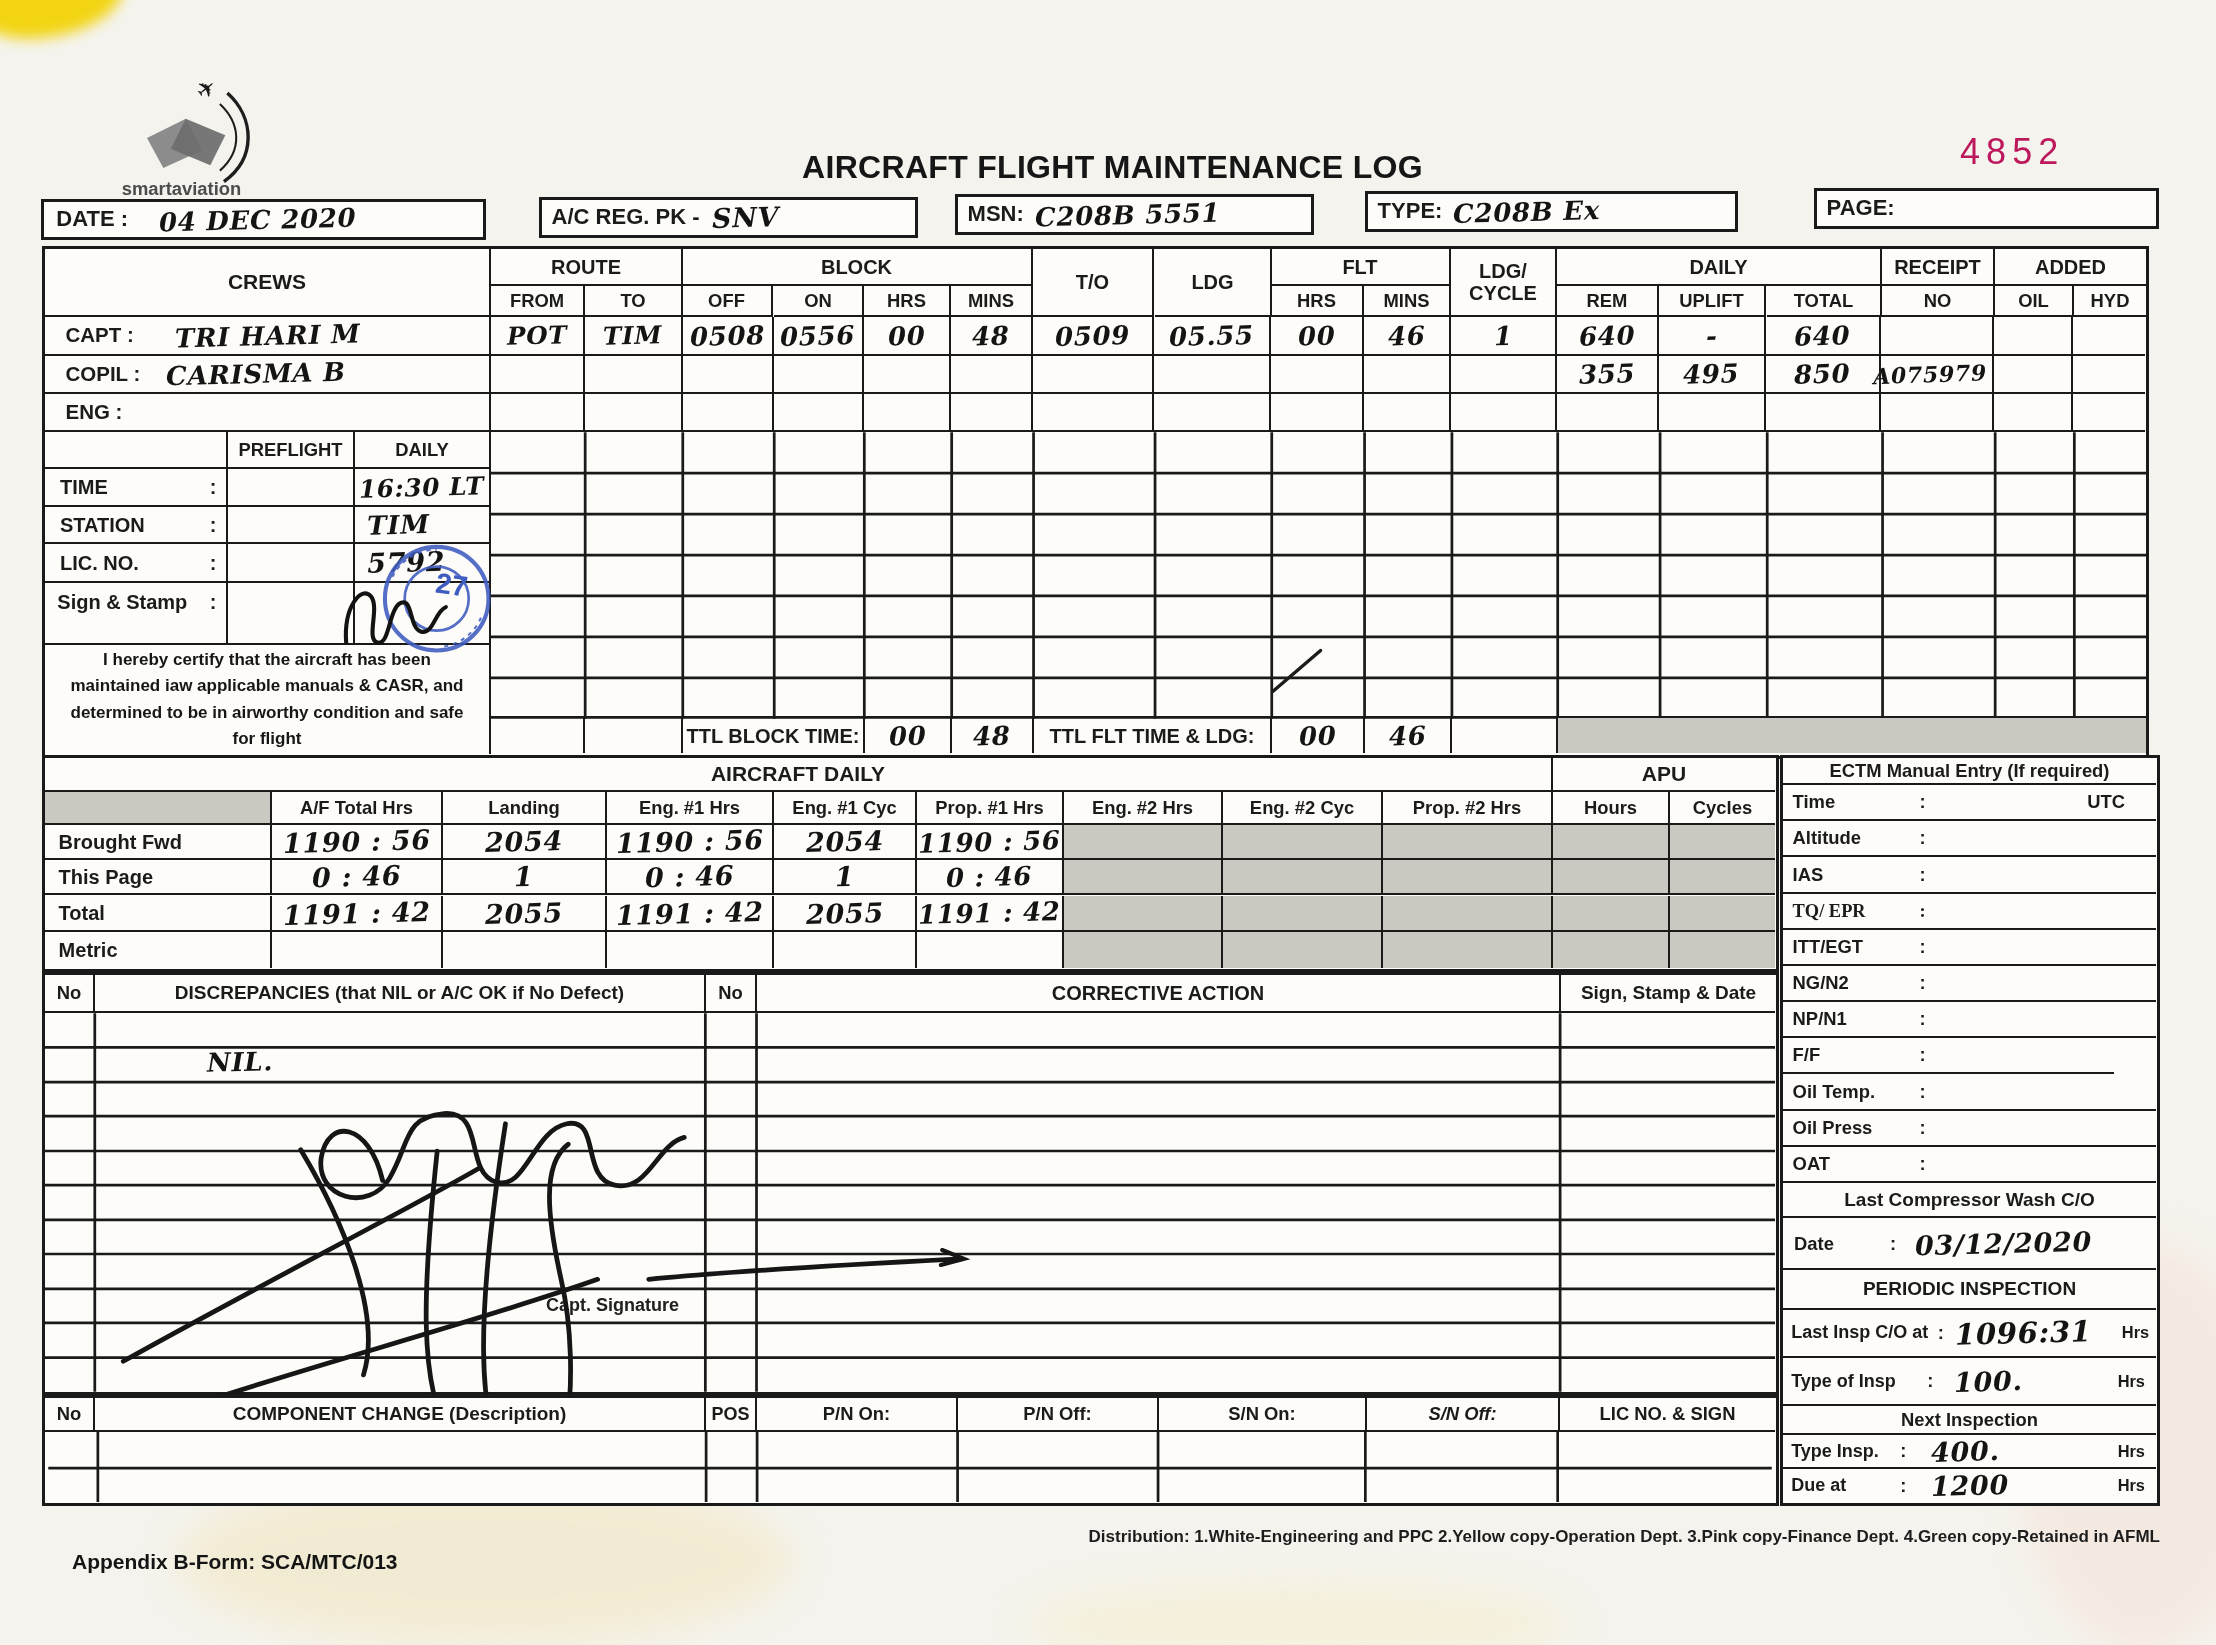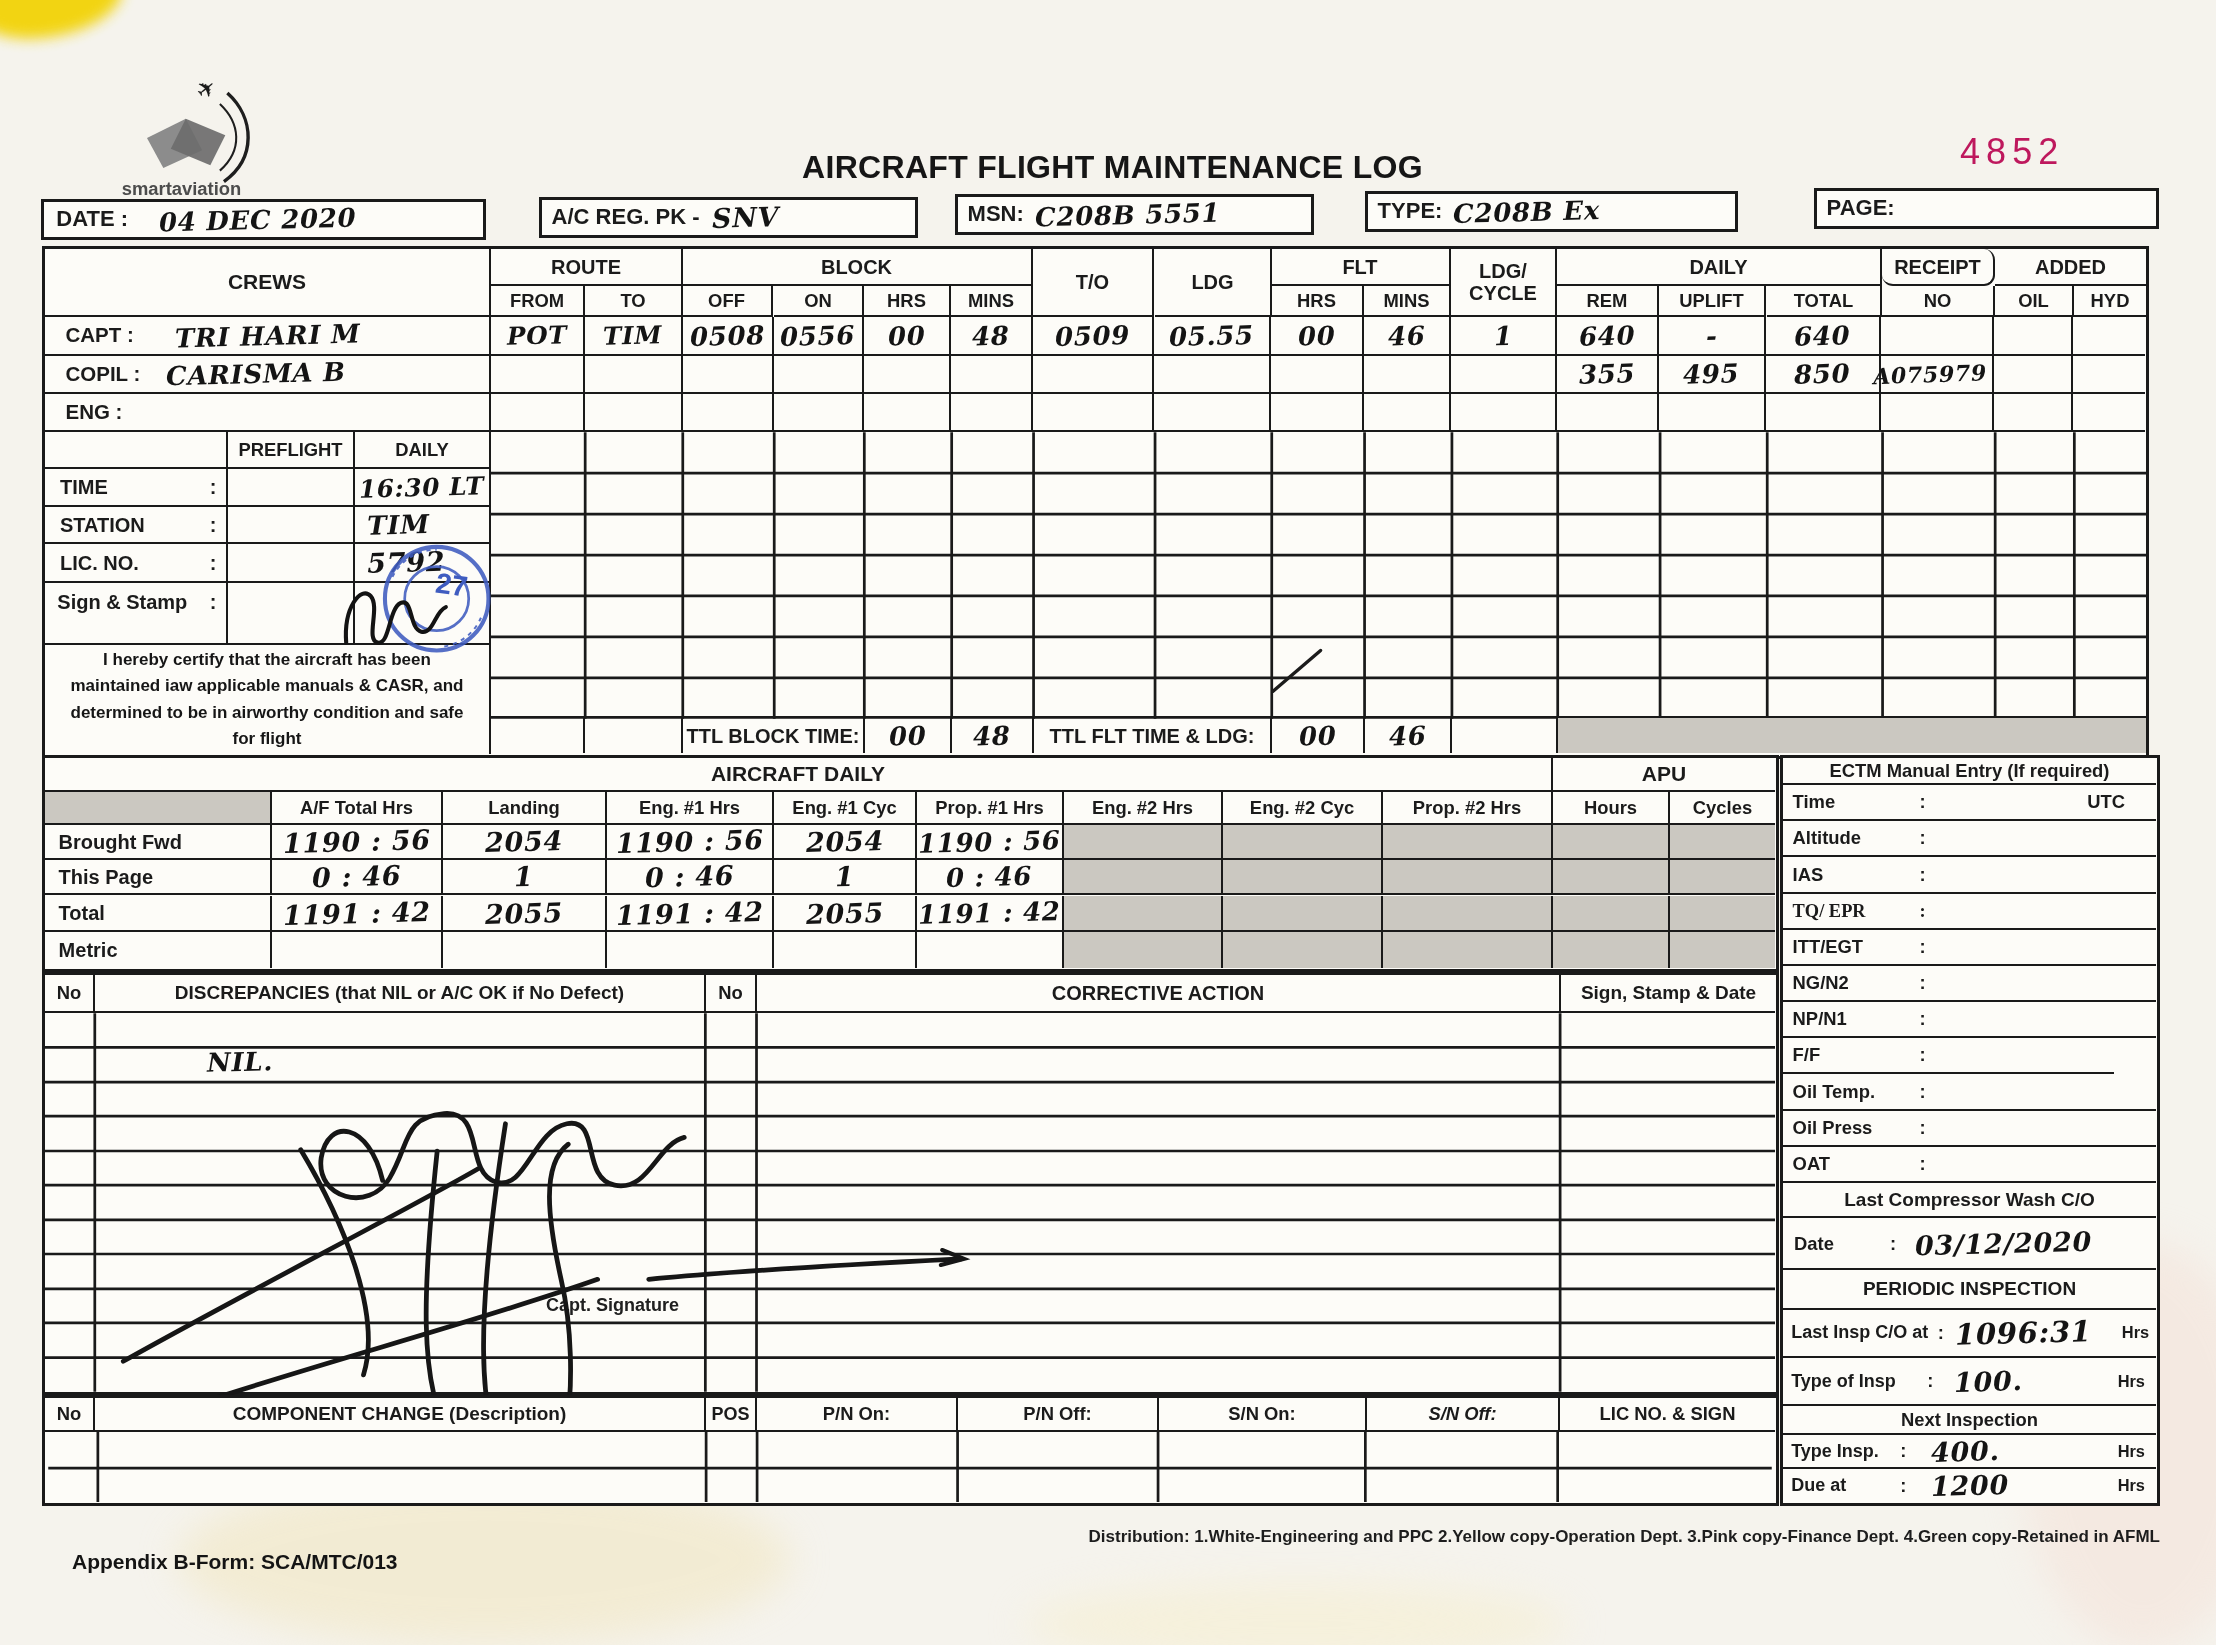--- a/index.html
+++ b/index.html
@@ -83,21 +83,21 @@
     <div class="c" style="left:1226px;top:0;width:180px;height:37px;">
         <span class="lab">FLT</span>
       </div>
     <div class="c" style="left:1406px;top:0;width:106px;height:68px;flex-direction:column;">
       <span class="lab">LDG/</span>
       <span class="lab">CYCLE</span>
     </div>
     <div class="c" style="left:1512px;top:0;width:325px;height:37px;">
         <span class="lab">DAILY</span>
       </div>
-    <div class="c" style="left:1837px;top:0;width:113px;height:37px;border-radius:11px;">
+    <div class="c" style="left:1837px;top:0;width:113px;height:37px;">
         <span class="lab">RECEIPT</span>
       </div>
     <div class="c nr" style="left:1950px;top:0;width:151px;height:37px;">
         <span class="lab">ADDED</span>
       </div>
 
     <div class="c" style="left:446px;top:37px;width:94px;height:31px;">
         <span class="lab2">FROM</span>
       </div>
     <div class="c" style="left:540px;top:37px;width:98px;height:31px;">

